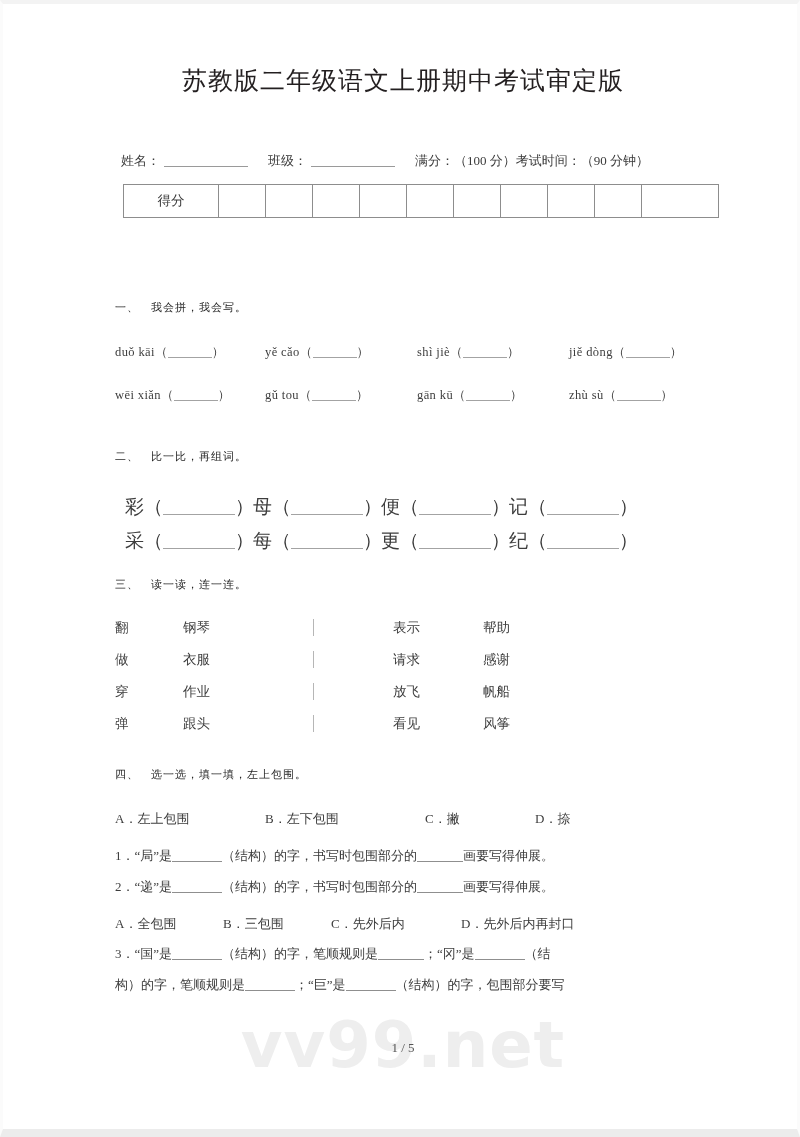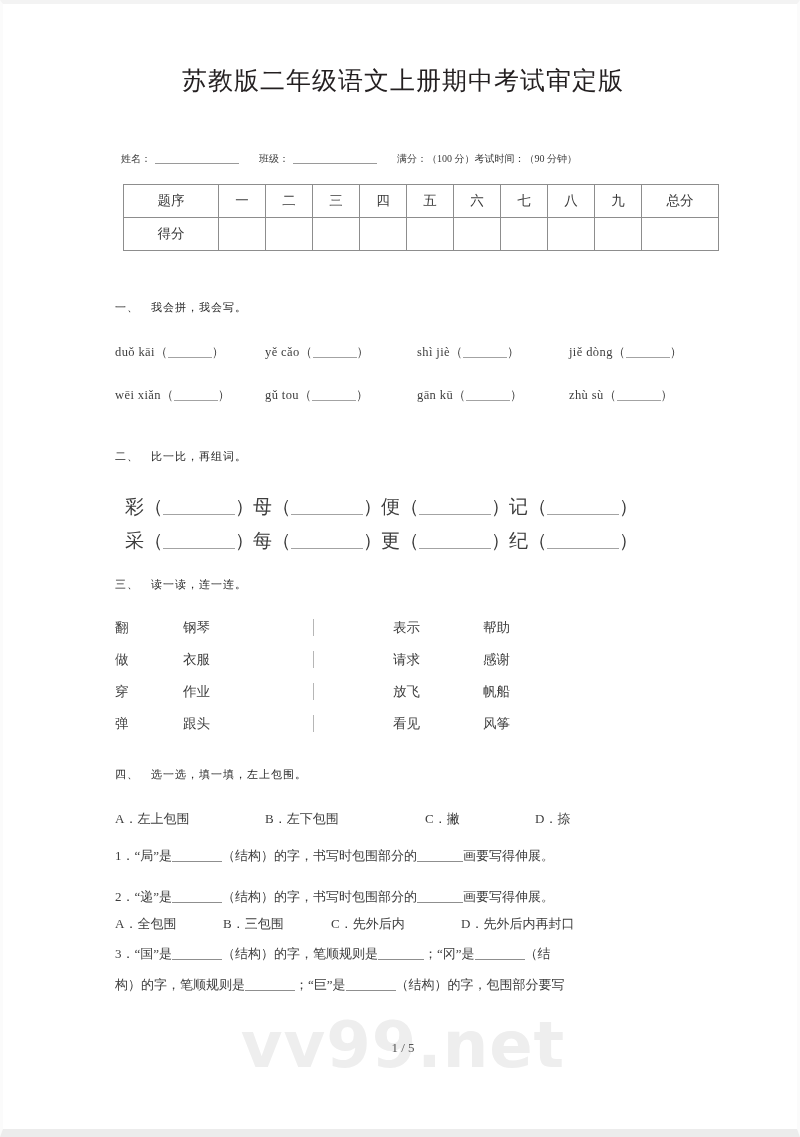--- a/index.html
+++ b/index.html
@@ -44,21 +44,21 @@
     color: #231f20;
     font-family: "DejaVu Serif", "Liberation Serif", serif;
     white-space: nowrap;
   }
 
   
   .info-line {
     position: absolute;
     left: 118px; top: 148px;
     width: 570px;
-    font-size: 10px;
+    font-size: 13px;
     color: #3a3a3a;
     white-space: nowrap;
   }
   .info-line .blank {
     display: inline-block;
     width: 84px;
     border-bottom: 1px solid #9a9a9a;
     vertical-align: -2px;
     margin: 0 4px;
   }
@@ -189,33 +189,20 @@
   <div class="content">
 
     <div class="doc-title">苏教版二年级语文上册期中考试审定版</div>
 
     <div class="info-line">
       <span>姓名：</span><span class="blank"></span><span class="info-gap"></span><span>班级：</span><span class="blank"></span><span class="info-gap"></span><span>满分：（100 分）</span><span>考试时间：（90 分钟）</span>
     </div>
 
     <table class="score-table">
       <tbody>
-          <tr>
-        <td class="head-col">题序</td>
-        <td class="num-col">一</td>
-        <td class="num-col">二</td>
-        <td class="num-col">三</td>
-        <td class="num-col">四</td>
-        <td class="num-col">五</td>
-        <td class="num-col">六</td>
-        <td class="num-col">七</td>
-        <td class="num-col">八</td>
-        <td class="num-col">九</td>
-        <td class="total-col">总分</td>
-      </tr>
       <tr>
         <td class="head-col">得分</td>
         <td class="num-col"></td>
         <td class="num-col"></td>
         <td class="num-col"></td>
         <td class="num-col"></td>
         <td class="num-col"></td>
         <td class="num-col"></td>
         <td class="num-col"></td>
         <td class="num-col"></td>
@@ -291,21 +278,21 @@
     </div>
 
     <div class="q-line opt-line" style="top:806px;">
       <span class="opt-item" style="width:150px;">A．左上包围</span><span class="opt-item" style="width:160px;">B．左下包围</span><span class="opt-item" style="width:110px;">C．撇</span><span class="opt-item">D．捺</span>
     </div>
 
     <div class="q-line" style="left:112px; top:843px;">
       <span>1．“局”是</span><span class="fill-blank"></span><span>（结构）的字，书写时包围部分的</span><span class="fill-blank short"></span><span>画要写得伸展。</span>
     </div>
 
-    <div class="q-line" style="left:112px; top:874px;margin-top:10px;">
+    <div class="q-line" style="left:112px; top:874px;">
       <span>2．“递”是</span><span class="fill-blank"></span><span>（结构）的字，书写时包围部分的</span><span class="fill-blank short"></span><span>画要写得伸展。</span>
     </div>
 
     <div class="q-line opt-line" style="top:911px;">
       <span class="opt-item" style="width:108px;">A．全包围</span><span class="opt-item" style="width:108px;">B．三包围</span><span class="opt-item" style="width:130px;">C．先外后内</span><span class="opt-item">D．先外后内再封口</span>
     </div>
 
     <div class="q-line" style="left:112px; top:941px;">
       <span>3．“国”是</span><span class="fill-blank"></span><span>（结构）的字，笔顺规则是</span><span class="fill-blank short"></span><span>；“冈”是</span><span class="fill-blank"></span><span>（结</span>
     </div>

